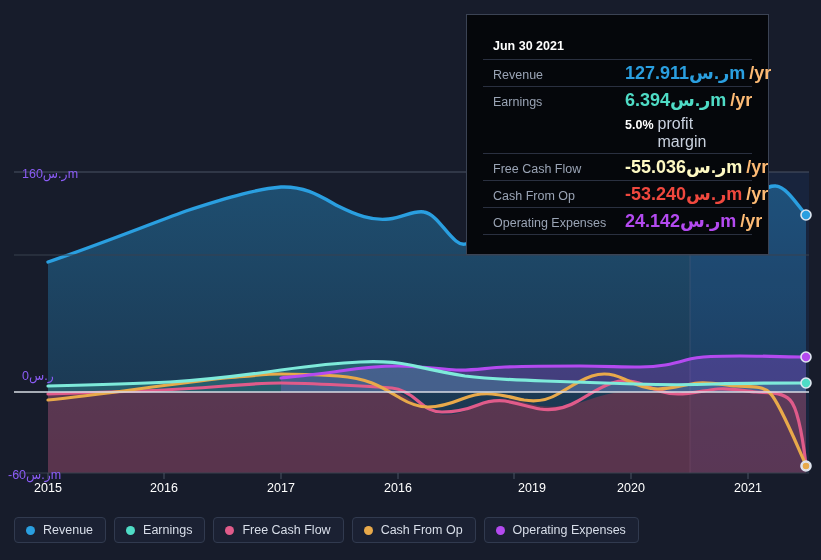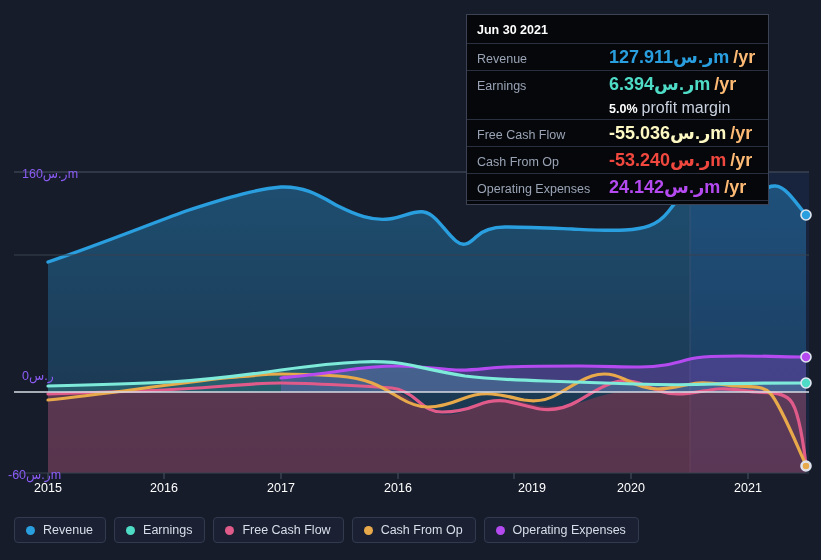--- a/index.html
+++ b/index.html
@@ -23,21 +23,21 @@
   }
   .x-label{
     position:absolute;color:#ffffff;font-size:12.5px;text-align:center;
     transform:translateX(-50%);white-space:nowrap;
   }
 
   
   #tooltip{
     position:absolute;left:466px;top:14px;width:303px;
     background:#05070b;border:1px solid #3b4354;
-    box-sizing:border-box;padding:0;
+    box-sizing:border-box;padding:16px;
     z-index:40;
   }
   #tooltip .tt-title{
     color:#ffffff;font-size:12.5px;font-weight:bold;
     padding:8px 10px 6px 10px;
   }
   .tt-row{
     display:flex;align-items:baseline;
     border-top:1px solid #2a3040;
     padding:2px 10px 2px 10px;

